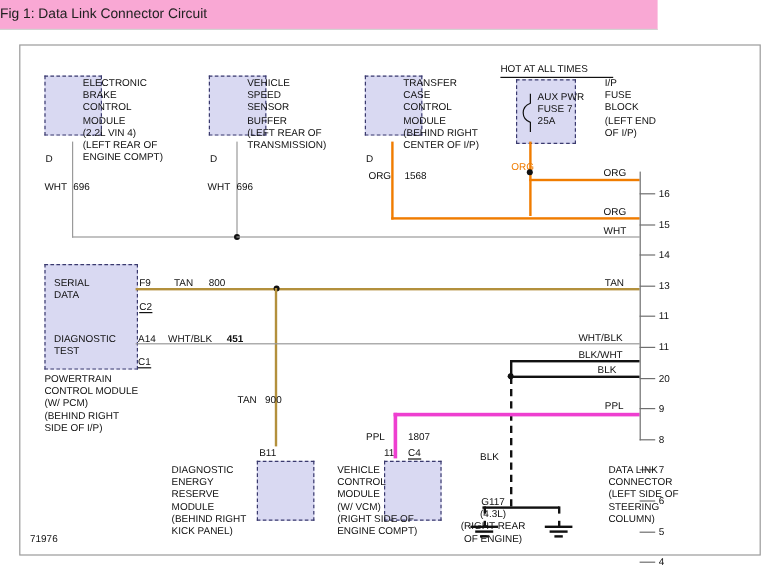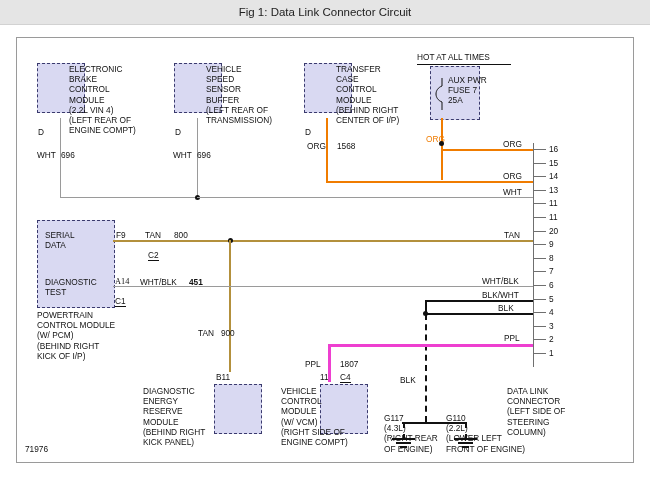--- a/index.html
+++ b/index.html
@@ -4,42 +4,42 @@
 <style>
   html,body{margin:0;padding:0;}
   body{
     width:650px;height:477px;overflow:hidden;
     background:#ffffff;
     font-family:"Liberation Sans", sans-serif;
     color:#111;
   }
   #page{position:relative;width:650px;height:477px;}
   .titlebar{
-    position:absolute;left:0;top:0;width:650px;height:24px;
-    background:#e5e5e5;border-bottom:1px solid #d2d2d2;
-    display:flex;align-items:center;justify-content:center;
+    position:absolute;left:0;top:0;width:548px;height:24px;
+    background:#f9a8d4;border-bottom:1px solid #d2d2d2;
+    display:flex;align-items:center;
   }
   .titlebar .t{font-size:11.5px;color:#222;}
   .frame{
     position:absolute;left:16px;top:37px;width:616px;height:424px;
     border:1px solid #9a9a9a;background:#fff;
   }
   .box{
     position:absolute;background:#d9d9f2;border:1px dashed #3a3a6e;
   }
   .lbl{position:absolute;font-size:8.3px;line-height:10.2px;color:#111;white-space:pre;}
   .wire{position:absolute;background:#9a9a9a;}
   .wire.tan{background:#b3903c;}
   .wire.org{background:#f07c00;}
   .wire.ppl{background:#ee3fd0;}
   .wire.blk{background:#111;}
   .dashv{position:absolute;width:0;border-left:2px dashed #111;}
   .dot{position:absolute;width:5px;height:5px;border-radius:50%;background:#111;}
   .pinstack{position:absolute;}
-  .pinrow{position:relative;height:13.6px;}
+  .pinrow{position:relative;height:13.6px;margin-top:12px;}
   .pinrow .num{position:absolute;left:16px;top:1px;font-size:8.3px;}
   .pinrow .tick{position:absolute;left:0;top:6px;width:13px;height:1px;background:#6f6f6f;}
   .connbar{position:absolute;width:1px;background:#6f6f6f;}
   .fusebody{
     position:absolute;border:1px dashed #3a3a6e;background:#d9d9f2;
   }
   .fusecurve{position:absolute;}
   .gnd{position:absolute;}
   .gnd .bar{position:absolute;background:#111;}
   .ul{border-bottom:1px solid #111;}
@@ -86,20 +86,25 @@
     <div class="lbl" style="left:400px;top:14px;">HOT AT ALL TIMES</div>
     <div class="wire blk" style="left:400px;top:26px;width:94px;height:1px;background:#111;"></div>
 
     <div class="fusebody" style="left:413px;top:28px;width:48px;height:52px;"></div>
     <div class="lbl" style="left:431px;top:37px;">AUX PWR
 FUSE 7
 25A</div>
     <svg class="fusecurve" style="left:415px;top:40px;" width="20" height="32" viewBox="0 0 20 32">
       <path d="M10 0 L10 8 C2 11, 2 21, 10 24 L10 32" fill="none" stroke="#111" stroke-width="1"></path>
     </svg>
+    <div class="lbl" style="left:487px;top:26px;">I/P
+FUSE
+BLOCK
+(LEFT END
+OF I/P)</div>
 
     <div class="wire org" style="left:424px;top:80px;width:2px;height:62px;"></div>
     <div class="lbl" style="left:409px;top:96px;color:#f07c00;">ORG</div>
     <div class="dot" style="left:422px;top:103px;"></div>
     <div class="wire org" style="left:424px;top:111px;width:92px;height:2px;"></div>
 
     <div class="wire org" style="left:309px;top:80px;width:2px;height:65px;"></div>
     <div class="lbl" style="left:290px;top:103px;color:#111;">ORG</div>
     <div class="lbl" style="left:320px;top:103px;">1568</div>
     <div class="wire org" style="left:309px;top:143px;width:207px;height:2px;"></div>
@@ -112,30 +117,30 @@
     <div class="wire" style="left:180px;top:80px;width:1px;height:80px;"></div>
     <div class="lbl" style="left:156px;top:112px;">WHT</div>
     <div class="lbl" style="left:180px;top:112px;">696</div>
     <div class="dot" style="left:178px;top:157px;"></div>
     <div class="wire" style="left:180px;top:159px;width:336px;height:1px;"></div>
 
     <div class="box" style="left:20px;top:182px;width:76px;height:86px;"></div>
     <div class="lbl" style="left:28px;top:192px;">SERIAL
 DATA</div>
     <div class="lbl" style="left:99px;top:192px;">F9</div>
-    <div class="lbl ul" style="left:99px;top:212px;margin-left:32px;">C2</div>
+    <div class="lbl ul" style="left:99px;top:212px;">C2</div>
     <div class="lbl" style="left:28px;top:239px;">DIAGNOSTIC
 TEST</div>
-    <div class="lbl" style="left:98px;top:239px;font-family:Liberation Serif, serif;">A14</div>
+    <div class="lbl" style="left:98px;top:239px;">A14</div>
     <div class="lbl ul" style="left:98px;top:258px;">C1</div>
     <div class="lbl" style="left:20px;top:272px;">POWERTRAIN
 CONTROL MODULE
 (W/ PCM)
 (BEHIND RIGHT
-KICK OF I/P)</div>
+SIDE OF I/P)</div>
 
     <div class="lbl" style="left:128px;top:192px;">TAN</div>
     <div class="lbl" style="left:157px;top:192px;">800</div>
     <div class="wire tan" style="left:96px;top:202px;width:420px;height:2px;"></div>
     <div class="dot" style="left:211px;top:200px;"></div>
     <div class="wire tan" style="left:212px;top:202px;width:2px;height:132px;"></div>
     <div class="lbl" style="left:181px;top:290px;">TAN   900</div>
 
     <div class="lbl" style="left:123px;top:239px;">WHT/BLK</div>
     <div class="lbl" style="left:172px;top:239px;font-weight:bold;">451</div>
@@ -155,28 +160,24 @@
     <div class="gnd" style="left:375px;top:400px;width:24px;height:10px;">
       <div class="bar" style="left:0;top:0;width:23px;height:1.6px;"></div>
       <div class="bar" style="left:4px;top:4px;width:15px;height:1.6px;"></div>
       <div class="bar" style="left:8px;top:8px;width:7px;height:1.6px;"></div>
     </div>
     <div class="gnd" style="left:437px;top:400px;width:24px;height:10px;">
       <div class="bar" style="left:0;top:0;width:23px;height:1.6px;"></div>
       <div class="bar" style="left:4px;top:4px;width:15px;height:1.6px;"></div>
       <div class="bar" style="left:8px;top:8px;width:7px;height:1.6px;"></div>
     </div>
-    <div class="lbl" style="left:367px;top:375px;top:375px;">G117
+    <div class="lbl" style="left:367px;top:375px;top:375px;text-align:center;">G117
 (4.3L)
 (RIGHT REAR
 OF ENGINE)</div>
-    <div class="lbl" style="left:429px;top:375px;">G110
-(2.2L)
-(LOWER LEFT
-FRONT OF ENGINE)</div>
 
     <div class="lbl" style="left:199px;top:334px;">B11</div>
     <div class="box" style="left:197px;top:346px;width:46px;height:48px;"></div>
     <div class="lbl" style="left:126px;top:348px;">DIAGNOSTIC
 ENERGY
 RESERVE
 MODULE
 (BEHIND RIGHT
 KICK PANEL)</div>
 

